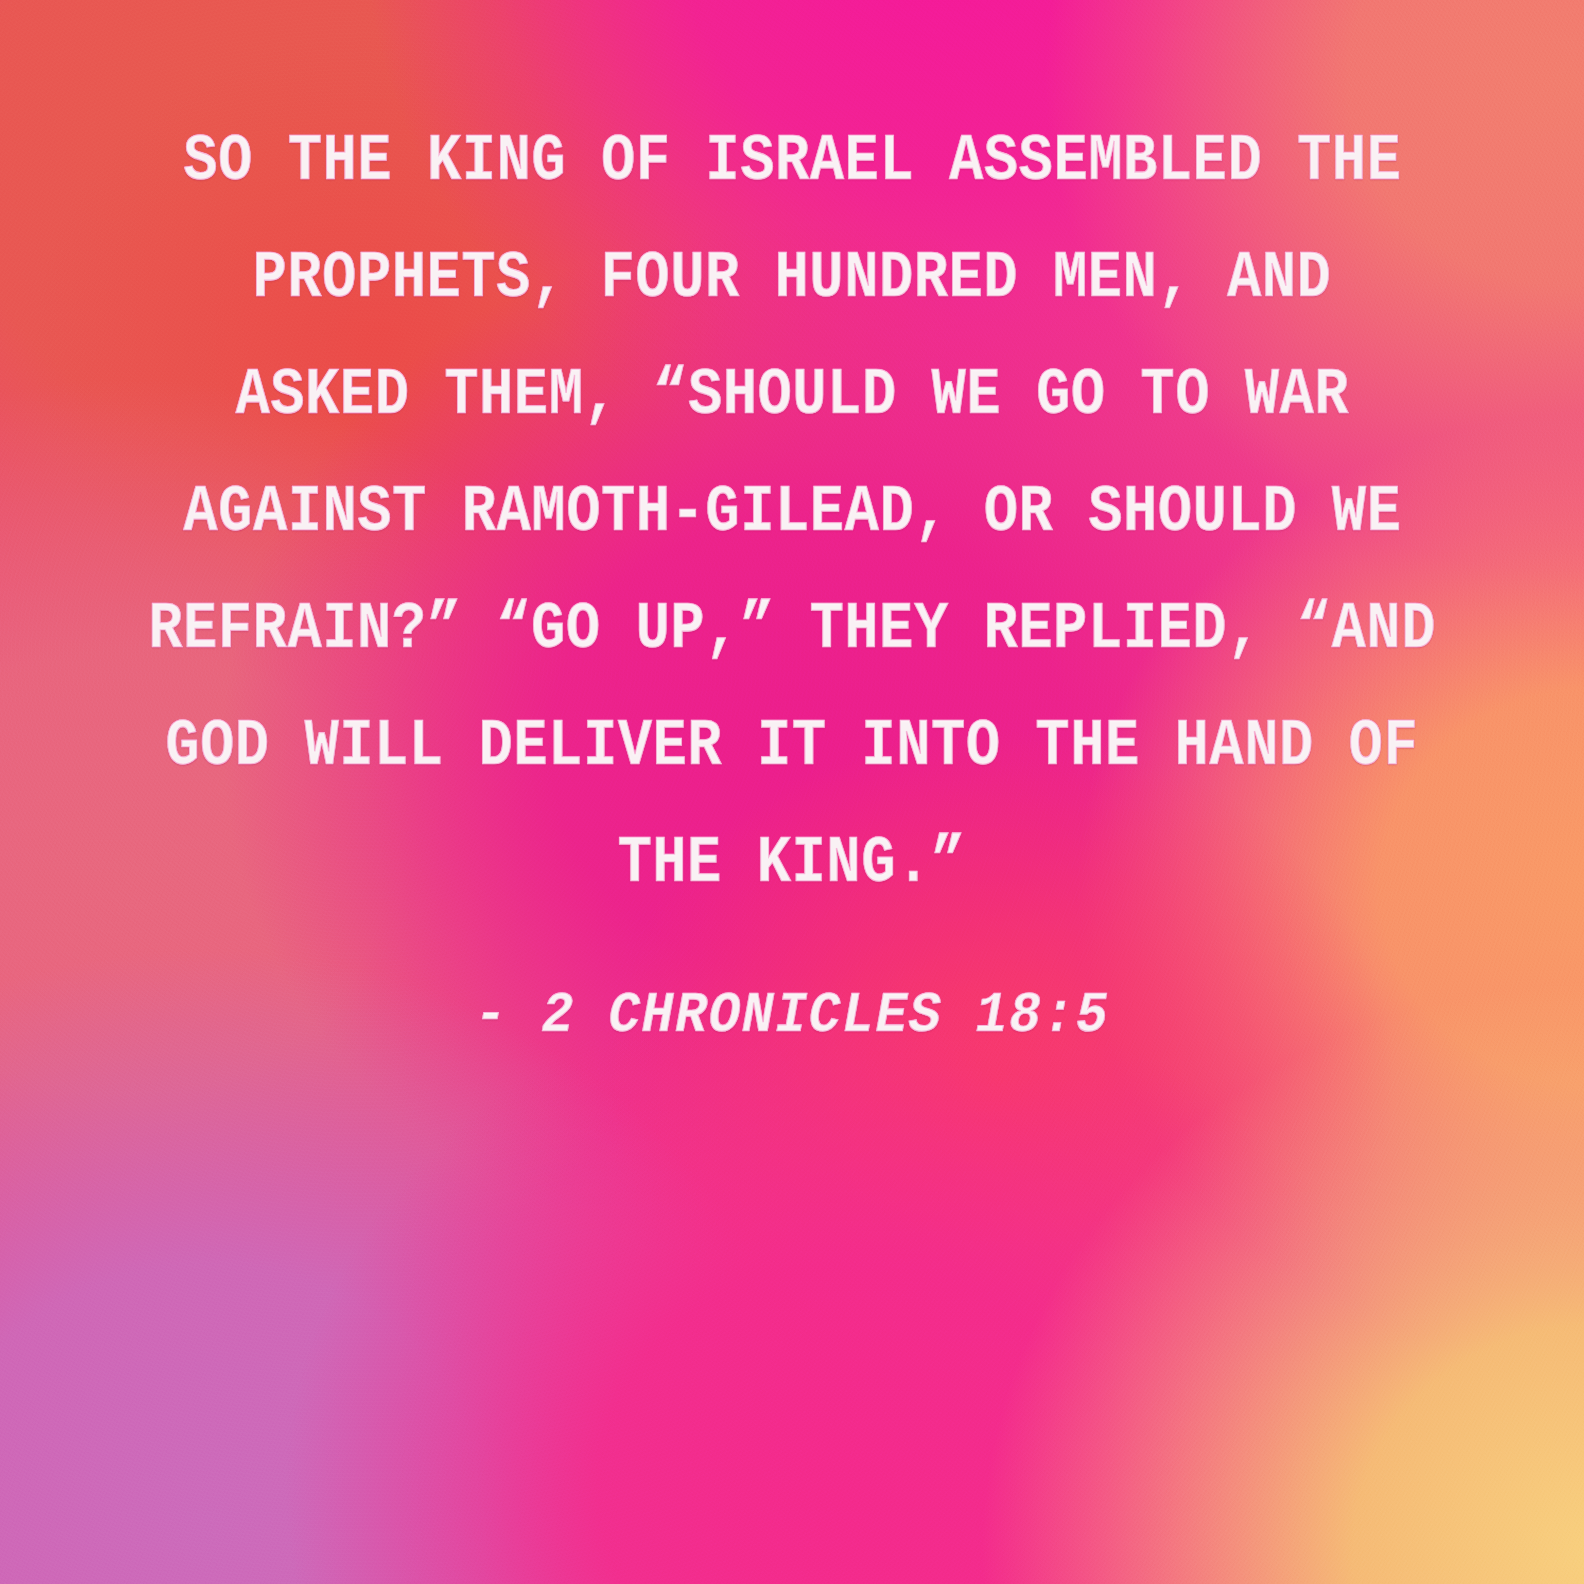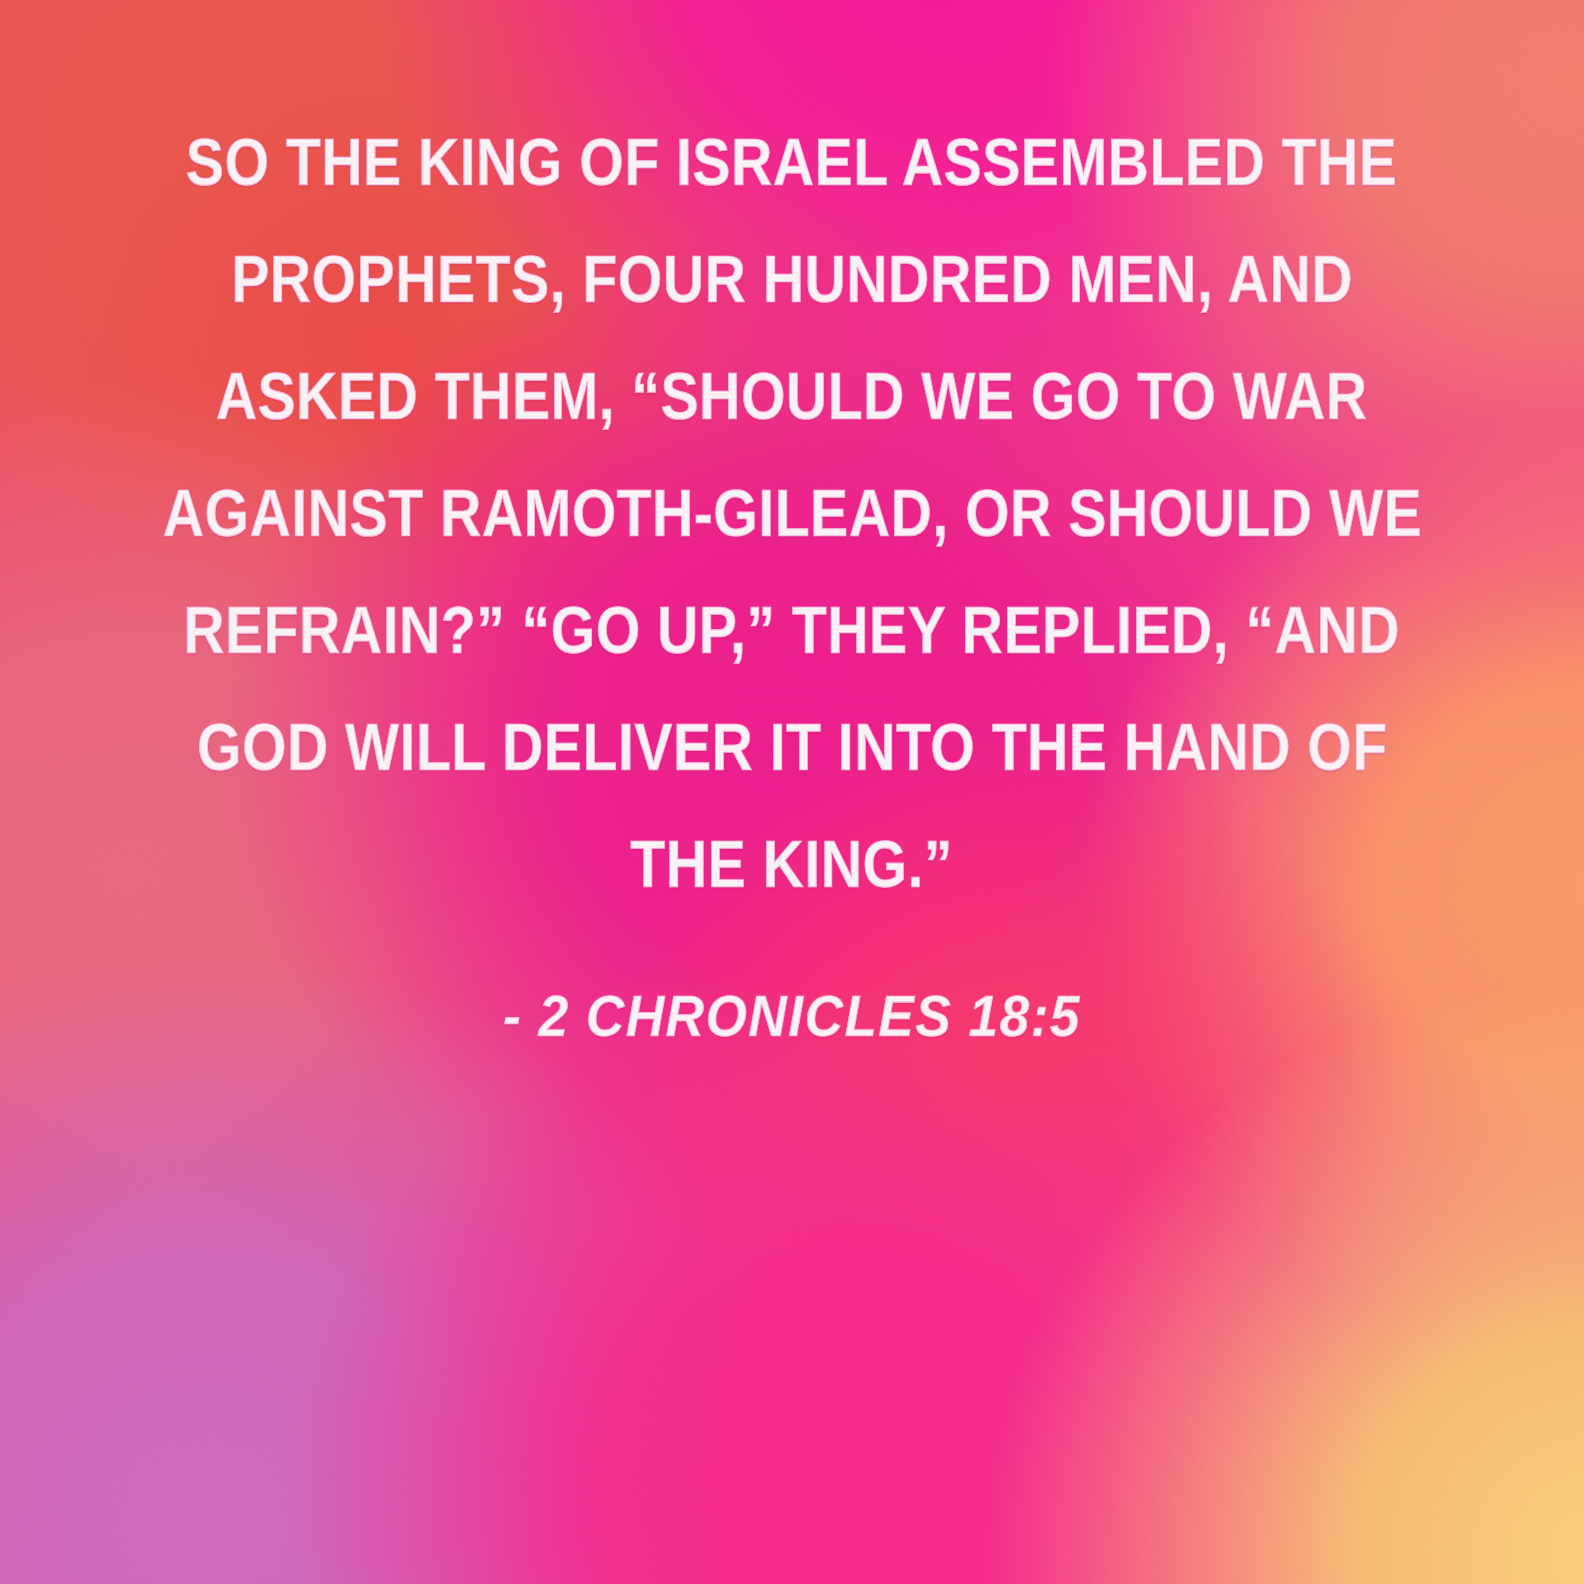--- a/index.html
+++ b/index.html
@@ -7,21 +7,21 @@
     margin: 0;
     padding: 0;
     background: #000;
   }
 
   #canvas {
     position: relative;
     width: 1584px;
     height: 1584px;
     overflow: hidden;
-    font-family: Liberation Sans, sans-serif;
+    font-family: Liberation Mono, monospace;
     isolation: isolate;
   }
 
   
   .bg-base {
     position: absolute;
     inset: 0;
     background: #ef3f8a;
   }
 

